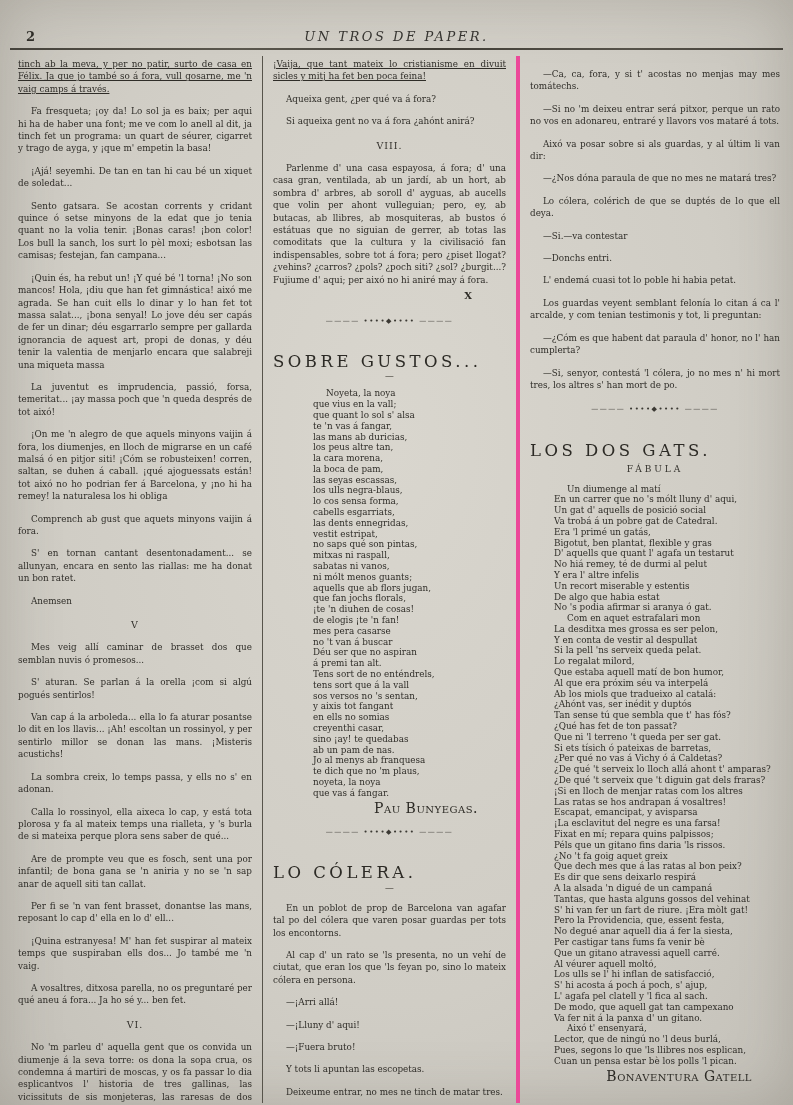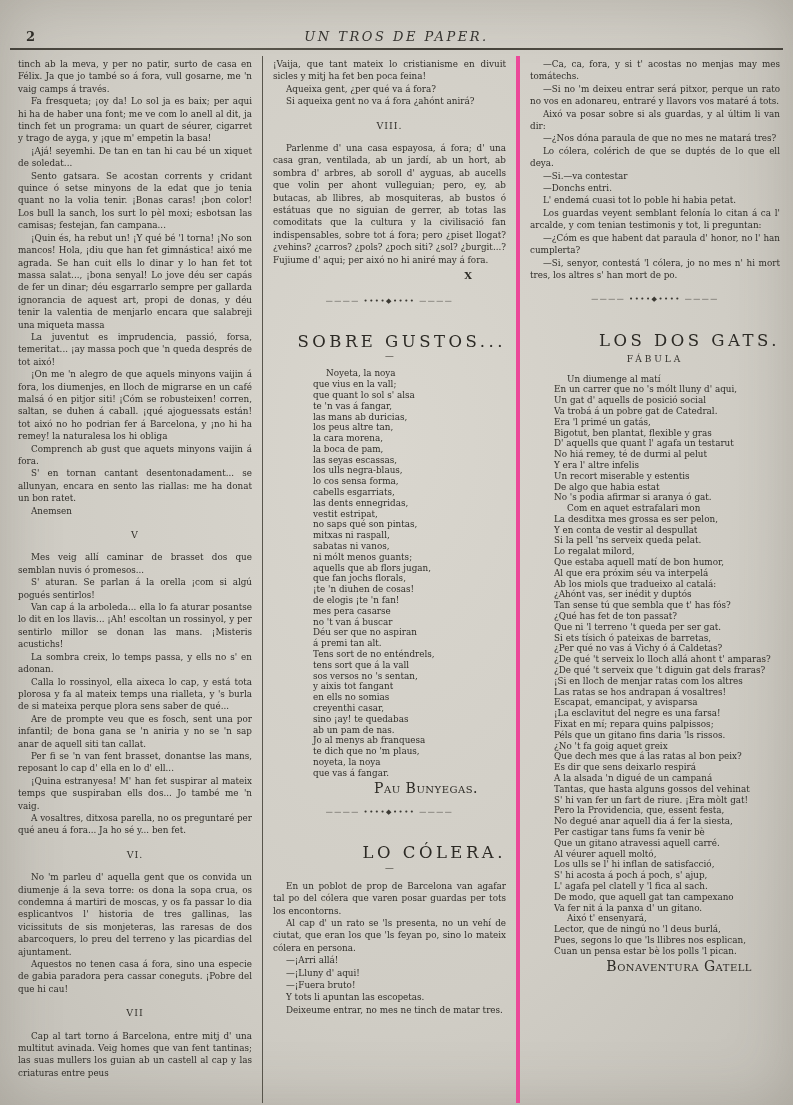--- a/index.html
+++ b/index.html
@@ -13,24 +13,24 @@
   .masthead{position:relative;height:22px;padding-top:24px;}
   .pgnum{position:absolute;left:26px;bottom:2px;font-weight:bold;font-size:13px;}
   .ptitle{position:absolute;left:0;right:0;bottom:2px;text-align:center;font-size:13px;letter-spacing:2.5px;color:#363430;font-style:italic;}
   .rule{height:2px;margin:2px 10px 0 10px;background:linear-gradient(90deg,#45423b 0%,#5a574e 30%,#403d36 55%,#55524a 80%,#45423b 100%);}
   .cols{display:flex;align-items:stretch;height:1047px;padding:6px 6px 0 12px;}
   .col{box-sizing:border-box;}
   .col1{width:250px;padding:2px 10px 0 6px;}
   .col2{width:258px;padding:2px 10px 0 10px;border-left:1px solid #57544b;border-right:4px solid #ec4899;}
   .col3{width:266px;padding:2px 6px 0 10px;}
   .blk{font-size:8.8px;line-height:12.4px;}
-  .p{text-align:justify;text-indent:13px;}
-  .p0{text-align:justify;}
+  .p{text-align:justify;text-indent:13px;margin-top:10px;}
+  .p0{text-align:justify;text-decoration:underline;}
   .h{text-align:center;font-size:9.5px;letter-spacing:1px;margin:12px 0 10px;color:#34322d;}
-  .title{text-align:right;font-size:16.5px;letter-spacing:3.5px;margin:29px 0 4px;color:#2c2a25;white-space:nowrap;}
+  .title{text-align:left;font-size:16.5px;letter-spacing:3.5px;margin:29px 0 4px;color:#2c2a25;white-space:nowrap;}
   .sub{text-align:center;font-size:9px;letter-spacing:3px;margin:6px 0 8px;color:#34322d;}
   .dash{text-align:center;line-height:8px;margin:0 0 8px;color:#45423b;}
   .div{text-align:center;font-size:7px;letter-spacing:1.5px;margin:12px 0 8px;color:#3b3933;}
   .v{line-height:10.8px;text-align:left;}
   .col2 .v{margin-left:40px;}
   .col3 .v{margin-left:24px;}
   .vi{padding-left:13px;}
   .sig{text-align:right;font-variant:small-caps;letter-spacing:.5px;font-size:14px;margin:3px 28px 2px 0;color:#2c2a25;}
   .sigx{text-align:right;margin:4px 34px 2px 0;font-weight:bold;font-size:10px;}
 </style>

